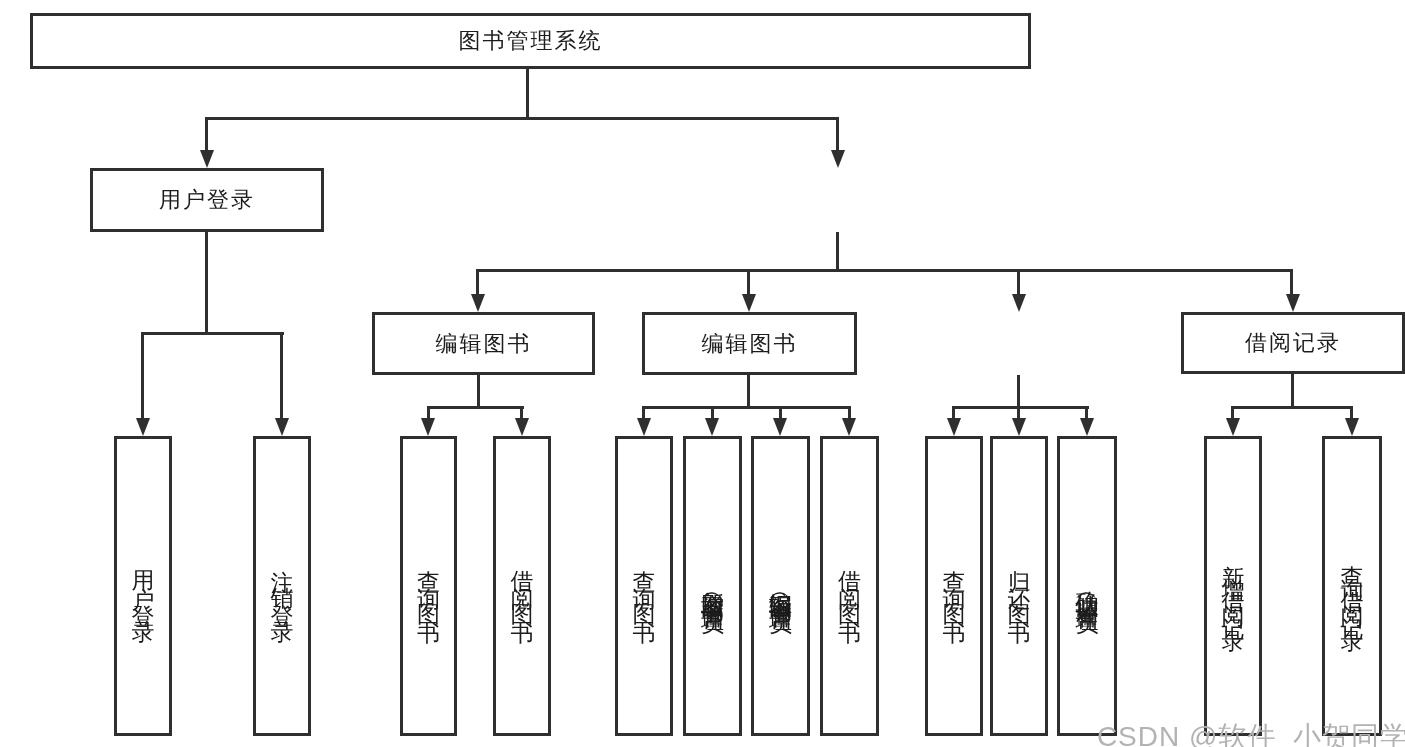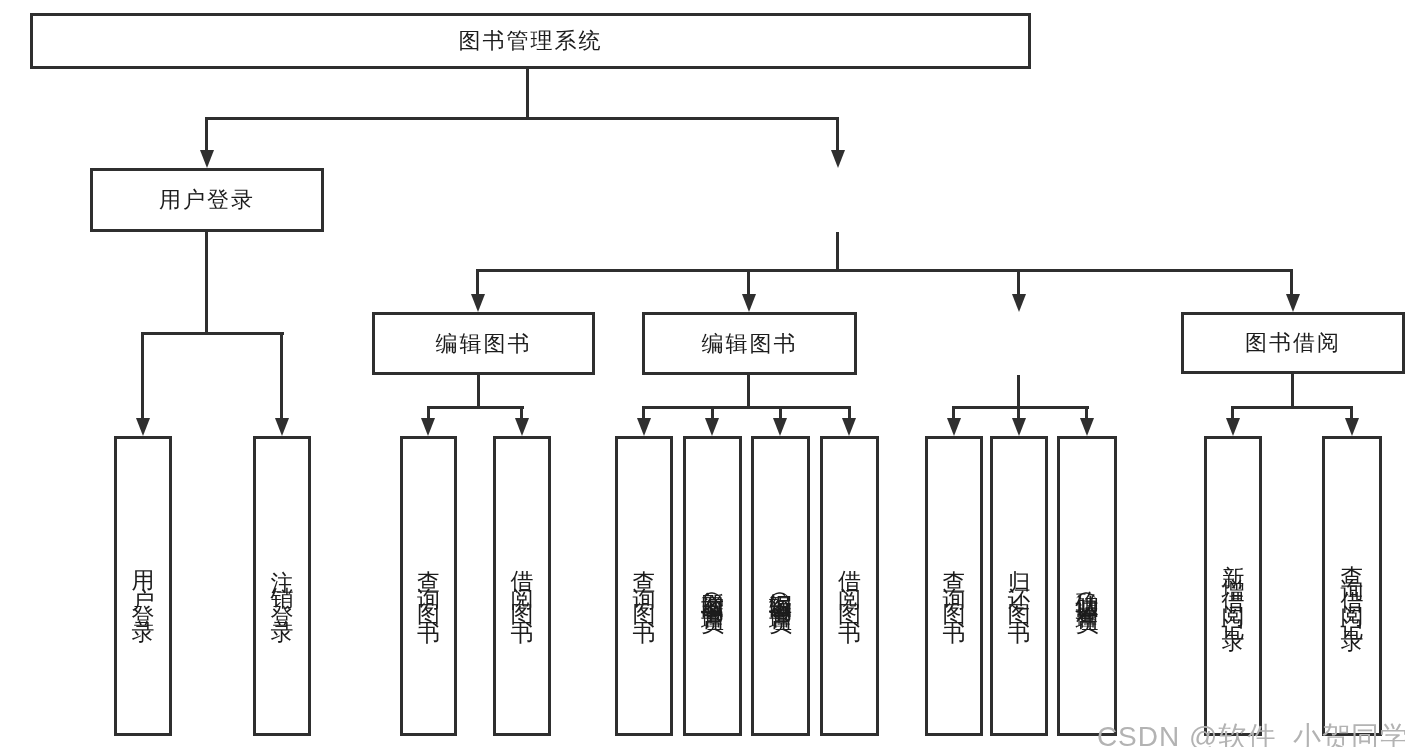--- a/index.html
+++ b/index.html
@@ -85,21 +85,21 @@
   <div class="vline" style="left:1281px;top:269px;height:27px;"></div>
   <div class="arrow" style="left:1277px;top:294px;"></div>
 
   <div class="node hnode" style="left:363px;top:312px;width:217px;height:57px;">
     <span>编辑图书</span>
   </div>
   <div class="node hnode" style="left:633px;top:312px;width:209px;height:57px;">
     <span>编辑图书</span>
   </div>
   <div class="node hnode" style="left:1172px;top:312px;width:218px;height:56px;">
-    <span>图书借阅</span>
+    <span>借阅记录</span>
   </div>
 
   <div class="vline" style="left:468px;top:375px;height:34px;"></div>
   <div class="hline" style="left:418px;top:406px;width:97px;"></div>
   <div class="vline" style="left:418px;top:406px;height:14px;"></div>
   <div class="arrow" style="left:412px;top:418px;"></div>
   <div class="vline" style="left:511px;top:406px;height:14px;"></div>
   <div class="arrow" style="left:506px;top:418px;"></div>
 
   <div class="vline" style="left:738px;top:375px;height:34px;"></div>

